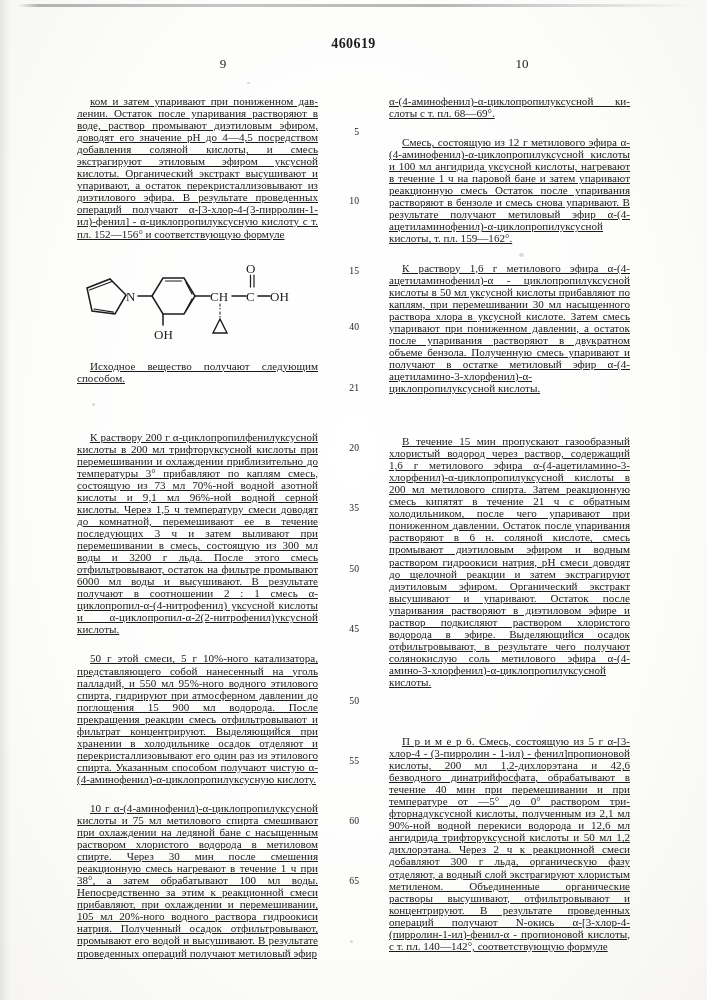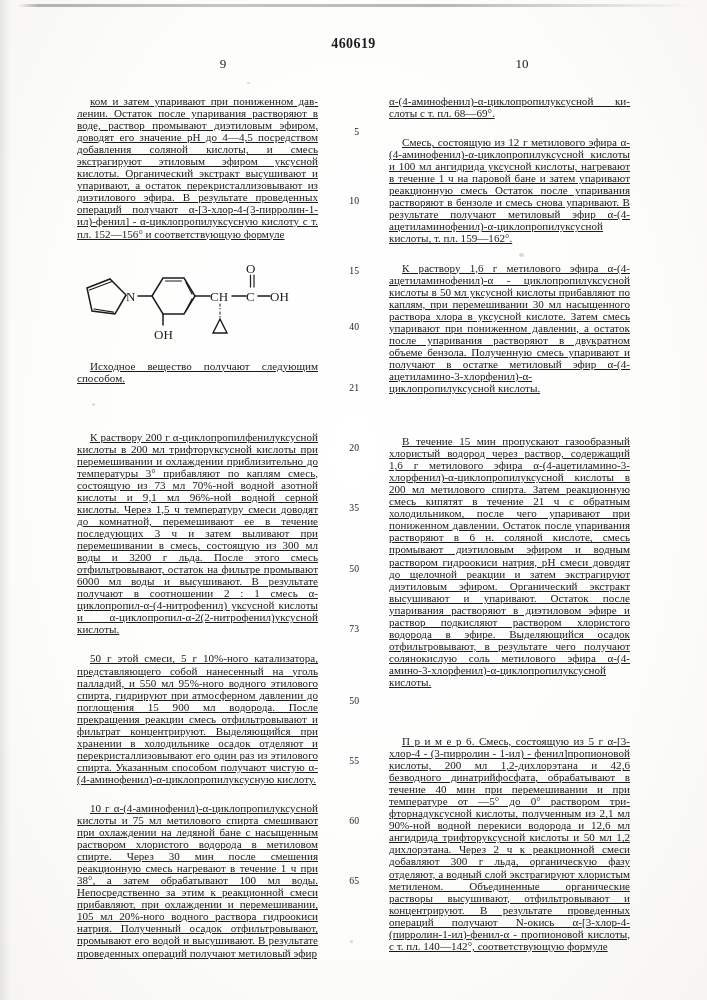--- a/index.html
+++ b/index.html
@@ -152,21 +152,21 @@
 
   <div class="gutter">
     <span style="top:48px;">5</span>
     <span style="top:117px;">10</span>
     <span style="top:187px;">15</span>
     <span style="top:243px;">40</span>
     <span style="top:304px;">21</span>
     <span style="top:364px;">20</span>
     <span style="top:424px;">35</span>
     <span style="top:485px;">50</span>
-    <span style="top:545px;">73</span>
+    <span style="top:545px;">45</span>
     <span style="top:617px;">50</span>
     <span style="top:677px;">55</span>
     <span style="top:737px;">60</span>
     <span style="top:797px;">65</span>
   </div>
 
   <div class="columns">
 
     <div class="col left inky">
       <p class="indent">ком и затем упаривают при пониженном дав­лении. Остаток после упаривания растворя­ют в воде, раствор промывают диэтиловым эфиром, доводят его значение pH до 4—4,5 посредством добавления соляной кислоты, и смесь экстрагируют этиловым эфиром уксус­ной кислоты. Органический экстракт высуши­вают и упаривают, а остаток перекристалли­зовывают из диэтилового эфира. В результа­те проведенных операций получают α-[3-хлор-4-(3-пирролин-1-ил)-фенил] - α-циклопропил­уксусную кислоту с т. пл. 152—156° и соот­ветствующую формуле</p>

